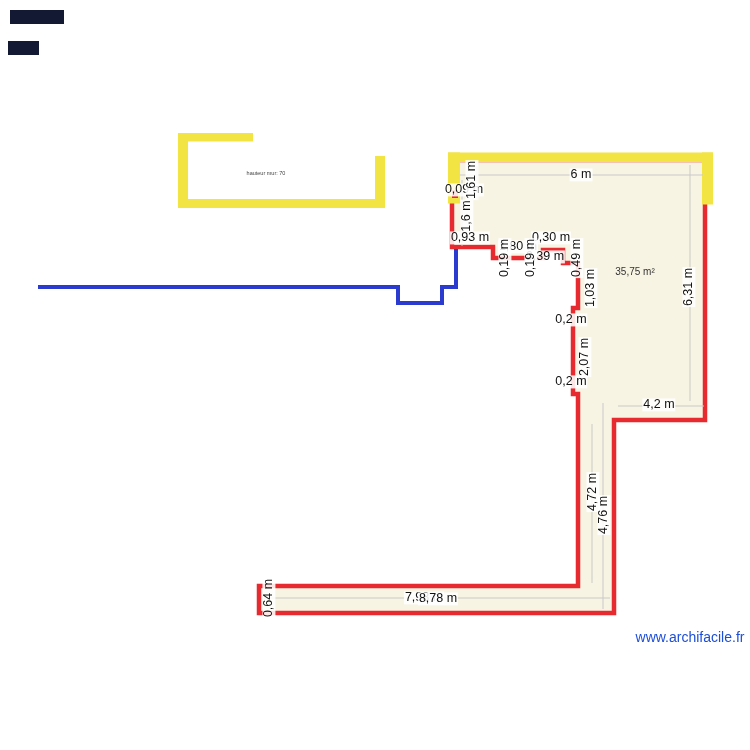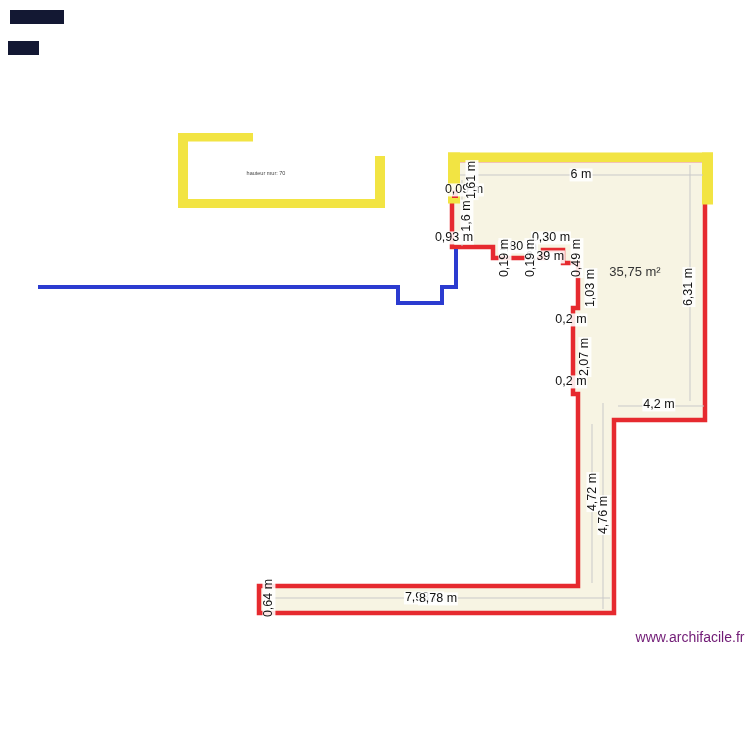--- a/index.html
+++ b/index.html
@@ -7,25 +7,25 @@
     position:relative;width:750px;height:750px;background:#ffffff;overflow:hidden;
     font-family:"Liberation Sans", sans-serif;
   }
   svg.plan{position:absolute;left:0;top:0;}
   .dim{
     position:absolute;transform:translate(-50%,-50%);
     background:rgba(255,255,255,0.88);
     font-size:12.5px;color:#111;white-space:nowrap;line-height:1.05;padding:0 1px;
   }
   .dim.vert{transform:translate(-50%,-50%) rotate(-90deg);}
-  .tiny{font-size:13px;color:#333;background:transparent;}
+  .tiny{font-size:10px;color:#333;background:transparent;}
   .note{font-size:5.5px;color:#444;background:transparent;}
   .watermark{
     position:absolute;transform:translate(-50%,-50%);
-    font-size:14px;color:#701a75;background:transparent;white-space:nowrap;
+    font-size:14px;color:#1d4ed8;background:transparent;white-space:nowrap;
   }
 </style>
 </head>
 <body>
 
 <div class="canvas">
 
   <svg class="plan" width="750" height="750" viewBox="0 0 750 750">
 
     <rect x="10" y="10" width="54" height="14" fill="#131833"></rect>
@@ -57,21 +57,21 @@
       <line x1="618" y1="406" x2="704" y2="406"></line>
       <line x1="462" y1="180" x2="462" y2="246"></line>
       <line x1="477" y1="166" x2="477" y2="200"></line>
     </g>
   </svg>
 
   <div class="dim" style="left:581px;top:175px">6 m</div>
   <div class="dim" style="left:464px;top:190px">0,09 m</div>
   <div class="dim vert" style="left:472px;top:180px">1,61 m</div>
   <div class="dim vert" style="left:467px;top:216px">1,6 m</div>
-  <div class="dim" style="left:454px;top:238px">0,93 m</div>
+  <div class="dim" style="left:470px;top:238px">0,93 m</div>
   <div class="dim" style="left:518px;top:247px">1,80 m</div>
   <div class="dim" style="left:551px;top:238px">0,30 m</div>
   <div class="dim" style="left:545px;top:257px">0,39 m</div>
   <div class="dim vert" style="left:505px;top:258px">0,19 m</div>
   <div class="dim vert" style="left:531px;top:258px">0,19 m</div>
   <div class="dim vert" style="left:577px;top:258px">0,49 m</div>
   <div class="dim vert" style="left:591px;top:288px">1,03 m</div>
   <div class="dim" style="left:571px;top:320px">0,2 m</div>
   <div class="dim vert" style="left:585px;top:357px">2,07 m</div>
   <div class="dim" style="left:571px;top:382px">0,2 m</div>

